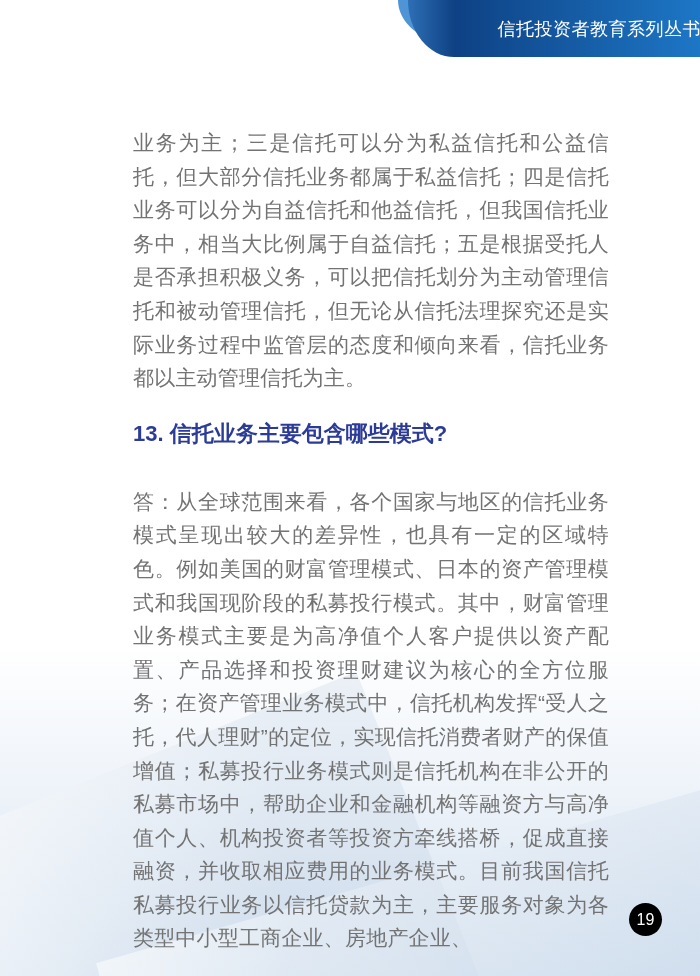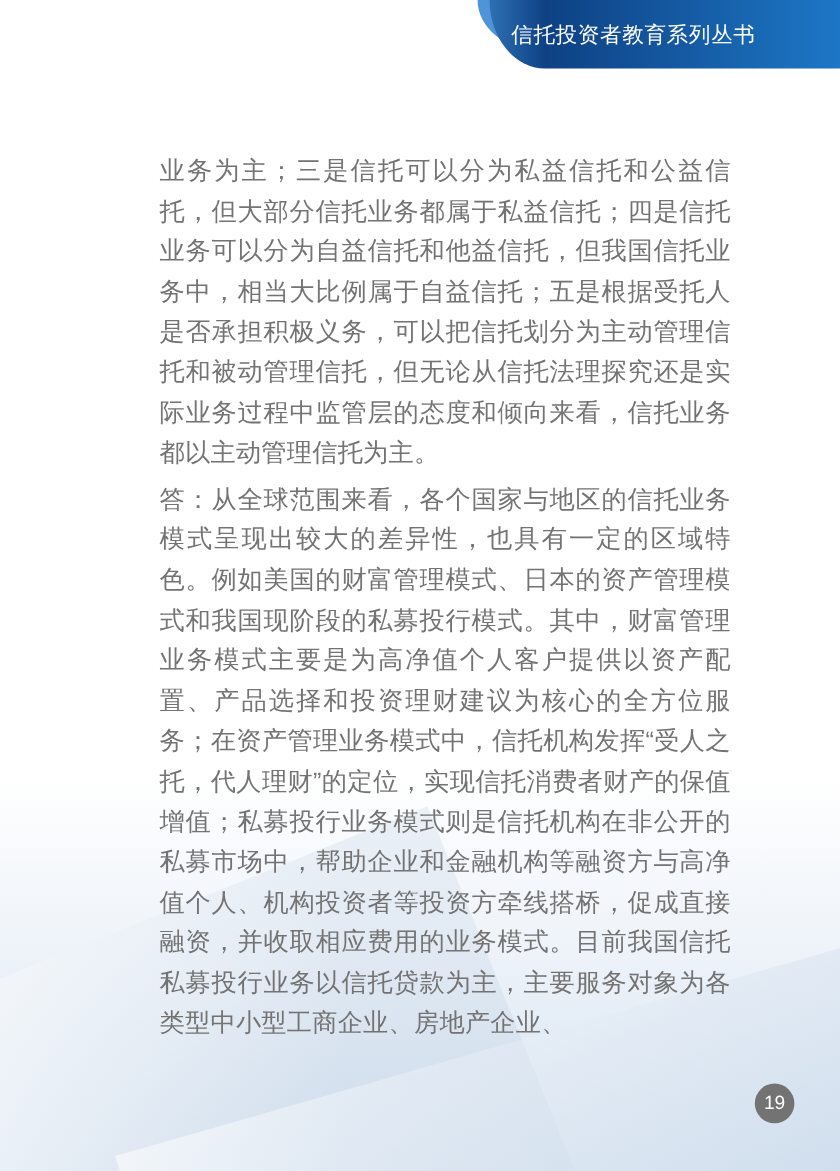--- a/index.html
+++ b/index.html
@@ -54,21 +54,21 @@
     border-bottom-left-radius: 52px 42px;
   }
   .banner-main {
     position: absolute;
     top: 0; left: 0; right: -1px;
     height: 57px;
     background: linear-gradient(to right, #2e6fb4 0%, #0e4184 16%, #1d77c6 100%);
     border-bottom-left-radius: 46px 57px;
     display: flex;
     align-items: center;
-    justify-content: flex-start;
+    justify-content: flex-end;
   }
   .banner-title {
     color: #ffffff;
     font-size: 18px;
     font-weight: 500;
     letter-spacing: 0.5px;
     padding-left: 18px;
   }
 
   
@@ -86,31 +86,31 @@
     text-justify: inter-ideograph;
     letter-spacing: 0.2px;
   }
   .question-heading {
     margin-top: 24px;
     font-size: 22px;
     line-height: 30px;
     font-weight: bold;
     color: #2b3b97;
   }
-  .answer-par { margin-top: 5px; }
+  .answer-par { margin-top: 36px; }
 
   
   .page-badge {
     position: absolute;
     left: 629px;
     top: 903px;
     width: 33px;
     height: 33px;
     border-radius: 50%;
-    background: #737373;
+    background: #000000;
     display: flex;
     align-items: center;
     justify-content: center;
   }
   .page-badge span {
     color: #ffffff;
     font-size: 16px;
   }
 </style>
 </head>
@@ -126,20 +126,21 @@
   <div class="banner-wrap">
     <div class="banner-accent"></div>
     <div class="banner-main">
       <span class="banner-title">信托投资者教育系列丛书</span>
     </div>
   </div>
 
   <div class="content">
     <p class="body-par">业务为主；三是信托可以分为私益信托和公益信托，但大部分信托业务都属于私益信托；四是信托业务可以分为自益信托和他益信托，但我国信托业务中，相当大比例属于自益信托；五是根据受托人是否承担积极义务，可以把信托划分为主动管理信托和被动管理信托，但无论从信托法理探究还是实际业务过程中监管层的态度和倾向来看，信托业务都以主动管理信托为主。</p>
 
+    <h2 class="question-heading">13. 信托业务主要包含哪些模式?</h2>
 
     <p class="body-par answer-par">答：从全球范围来看，各个国家与地区的信托业务模式呈现出较大的差异性，也具有一定的区域特色。例如美国的财富管理模式、日本的资产管理模式和我国现阶段的私募投行模式。其中，财富管理业务模式主要是为高净值个人客户提供以资产配置、产品选择和投资理财建议为核心的全方位服务；在资产管理业务模式中，信托机构发挥“受人之托，代人理财”的定位，实现信托消费者财产的保值增值；私募投行业务模式则是信托机构在非公开的私募市场中，帮助企业和金融机构等融资方与高净值个人、机构投资者等投资方牵线搭桥，促成直接融资，并收取相应费用的业务模式。目前我国信托私募投行业务以信托贷款为主，主要服务对象为各类型中小型工商企业、房地产企业、</p>
   </div>
 
   <div class="page-badge">
     <span>19</span>
   </div>
 
 </div>
 

